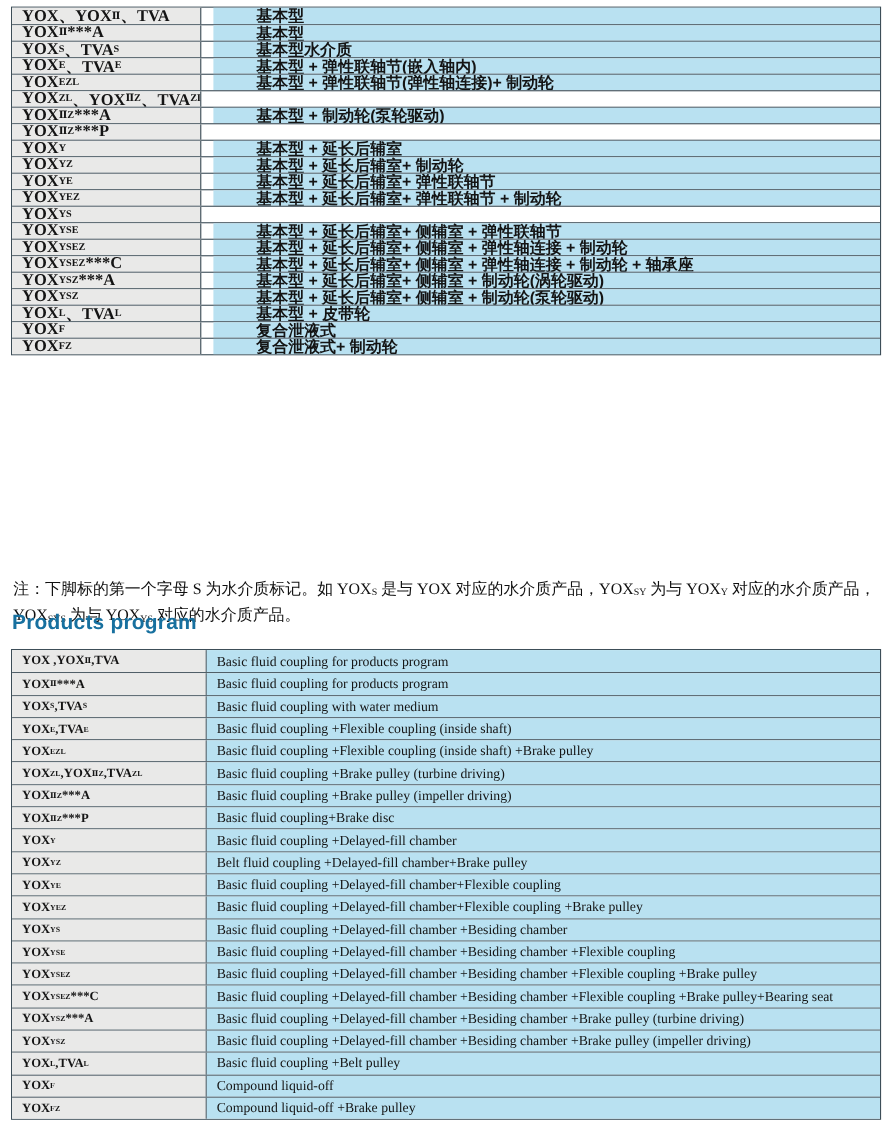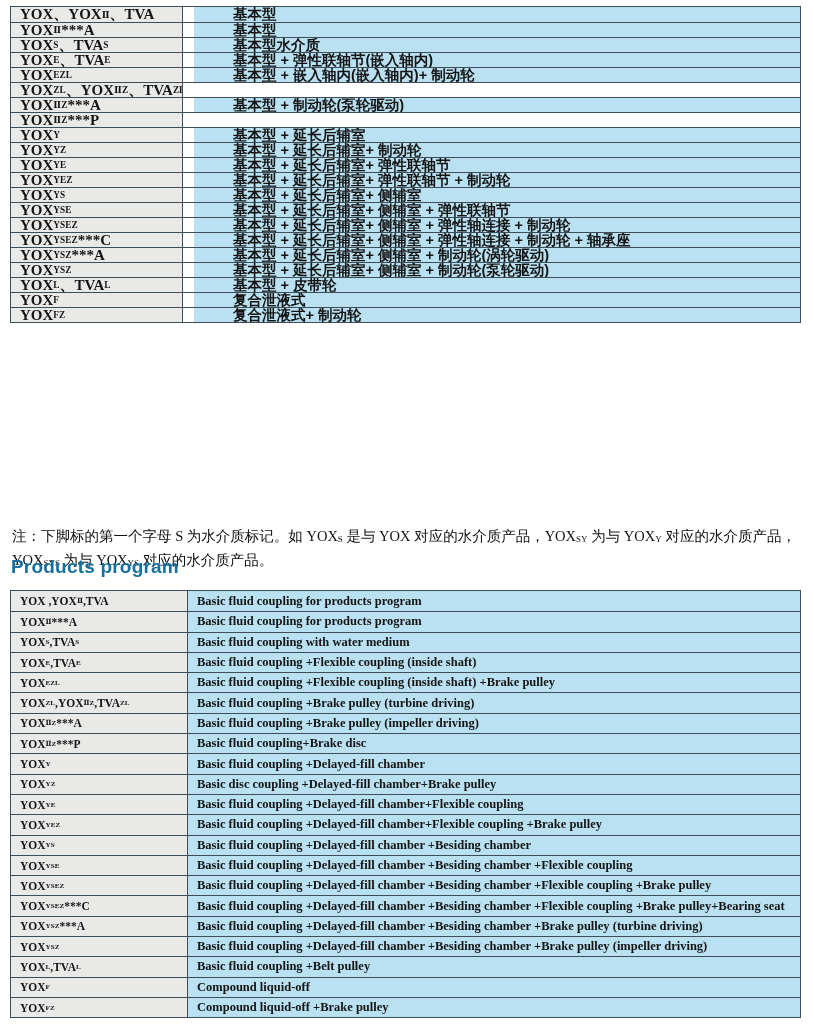--- a/index.html
+++ b/index.html
@@ -57,21 +57,21 @@
     font-size:19px;font-weight:bold;color:var(--heading);
     font-family:"Liberation Sans","DejaVu Sans",sans-serif;
     letter-spacing:0.2px;
   }
 
   
   #enTable{top:590px;}
   #enTable .row{height:20.3px;}
   #enTable .model{width:177px;font-size:11.5px;}
   #enTable .desc{
-    font-size:12.5px;font-weight:bold;
+    font-size:12.5px;font-weight:normal;
     font-family:"Liberation Serif","DejaVu Serif",serif;
   }
 </style>
 </head>
 <body>
 
 <div id="cnTable" class="ptable">
     <div class="row">
       <div class="cell model">YOX、YOX<sub>Ⅱ</sub>、TVA</div>
       <div class="cell desc">基本型</div>
@@ -83,21 +83,21 @@
     <div class="row">
       <div class="cell model">YOX<sub>S</sub>、TVA<sub>S</sub></div>
       <div class="cell desc">基本型水介质</div>
     </div>
     <div class="row">
       <div class="cell model">YOX<sub>E</sub>、TVA<sub>E</sub></div>
       <div class="cell desc">基本型 + 弹性联轴节(嵌入轴内)</div>
     </div>
     <div class="row">
       <div class="cell model">YOX<sub>EZL</sub></div>
-      <div class="cell desc">基本型 + 嵌入轴内(嵌入轴内)+ 制动轮</div>
+      <div class="cell desc">基本型 + 弹性联轴节(弹性轴连接)+ 制动轮</div>
     </div>
     <div class="row">
       <div class="cell model">YOX<sub>ZL</sub>、YOX<sub>ⅡZ</sub>、TVA<sub>ZL</sub></div>
     </div>
     <div class="row">
       <div class="cell model">YOX<sub>ⅡZ</sub>***A</div>
       <div class="cell desc">基本型 + 制动轮(泵轮驱动)</div>
     </div>
     <div class="row">
       <div class="cell model">YOX<sub>ⅡZ</sub>***P</div>
@@ -113,21 +113,20 @@
     <div class="row">
       <div class="cell model">YOX<sub>YE</sub></div>
       <div class="cell desc">基本型 + 延长后辅室+ 弹性联轴节</div>
     </div>
     <div class="row">
       <div class="cell model">YOX<sub>YEZ</sub></div>
       <div class="cell desc">基本型 + 延长后辅室+ 弹性联轴节 + 制动轮</div>
     </div>
     <div class="row">
       <div class="cell model">YOX<sub>YS</sub></div>
-      <div class="cell desc">基本型 + 延长后辅室+ 侧辅室</div>
     </div>
     <div class="row">
       <div class="cell model">YOX<sub>YSE</sub></div>
       <div class="cell desc">基本型 + 延长后辅室+ 侧辅室 + 弹性联轴节</div>
     </div>
     <div class="row">
       <div class="cell model">YOX<sub>YSEZ</sub></div>
       <div class="cell desc">基本型 + 延长后辅室+ 侧辅室 + 弹性轴连接 + 制动轮</div>
     </div>
     <div class="row">
@@ -195,21 +194,21 @@
     <div class="row">
       <div class="cell model">YOX<sub>ⅡZ</sub>***P</div>
       <div class="cell desc">Basic fluid coupling+Brake disc</div>
     </div>
     <div class="row">
       <div class="cell model">YOX<sub>Y</sub></div>
       <div class="cell desc">Basic fluid coupling +Delayed-fill chamber</div>
     </div>
     <div class="row">
       <div class="cell model">YOX<sub>YZ</sub></div>
-      <div class="cell desc">Basic disc coupling +Delayed-fill chamber+Brake pulley</div>
+      <div class="cell desc">Belt fluid coupling +Delayed-fill chamber+Brake pulley</div>
     </div>
     <div class="row">
       <div class="cell model">YOX<sub>YE</sub></div>
       <div class="cell desc">Basic fluid coupling +Delayed-fill chamber+Flexible coupling</div>
     </div>
     <div class="row">
       <div class="cell model">YOX<sub>YEZ</sub></div>
       <div class="cell desc">Basic fluid coupling +Delayed-fill chamber+Flexible coupling +Brake pulley</div>
     </div>
     <div class="row">

